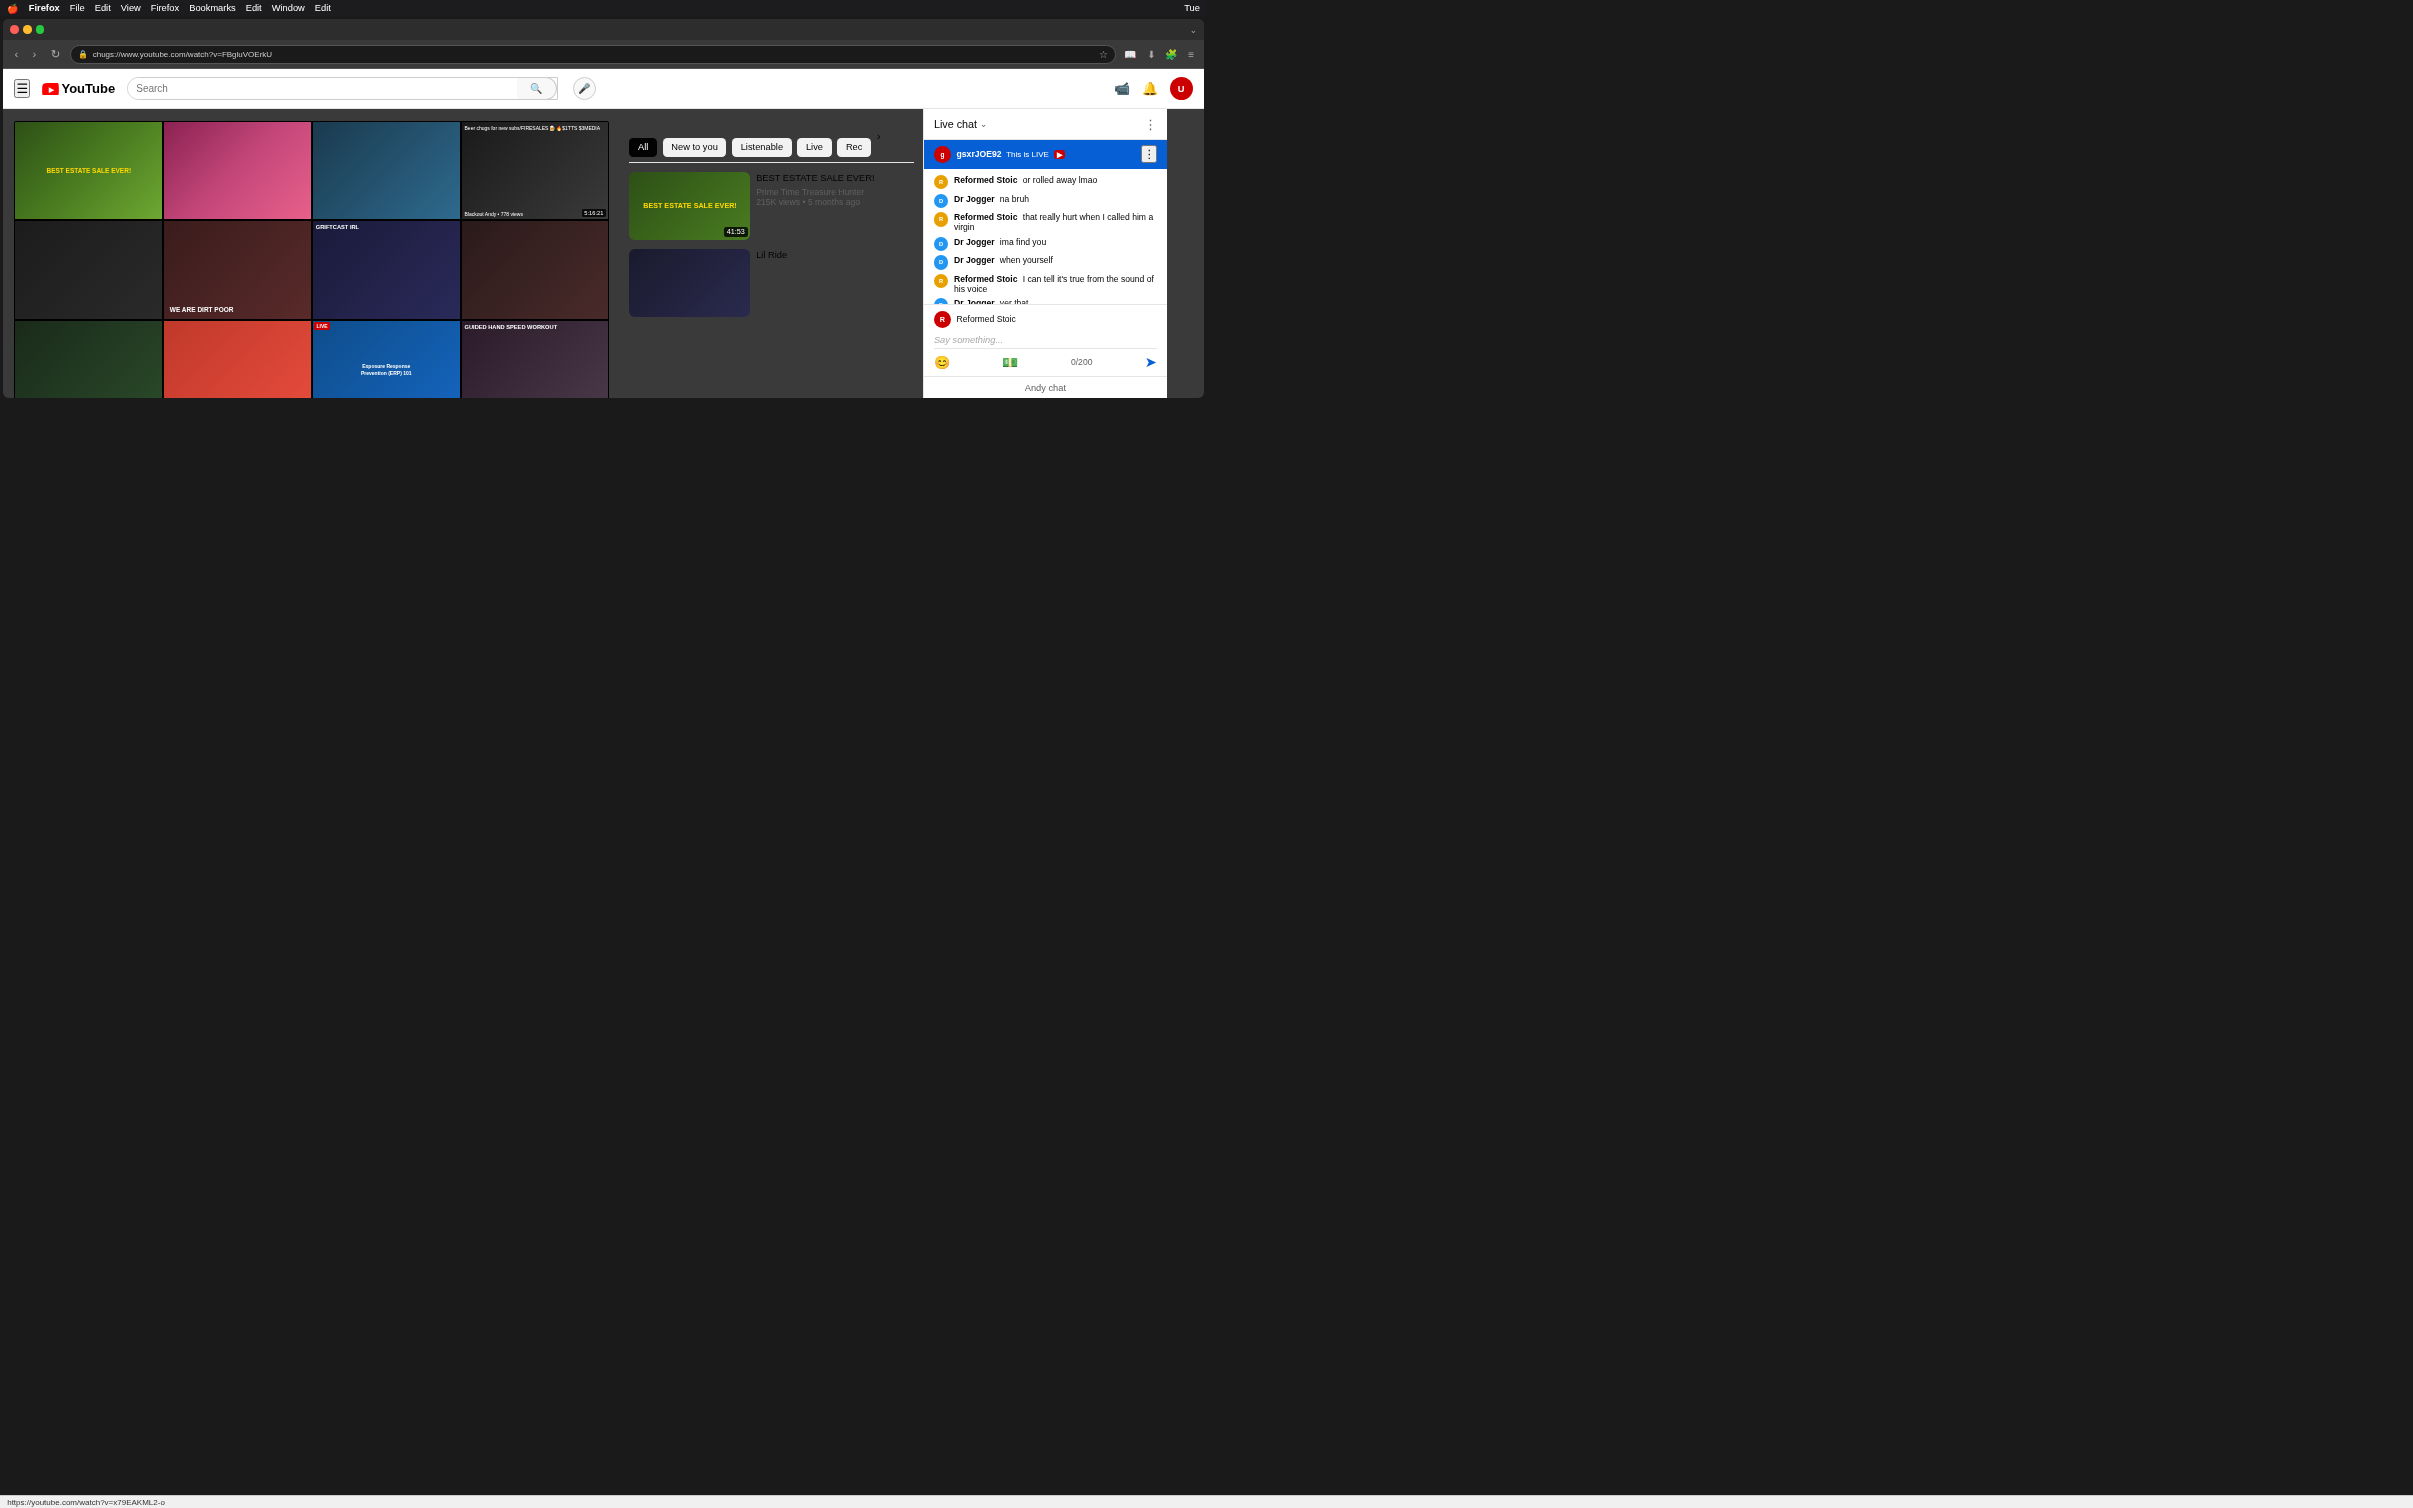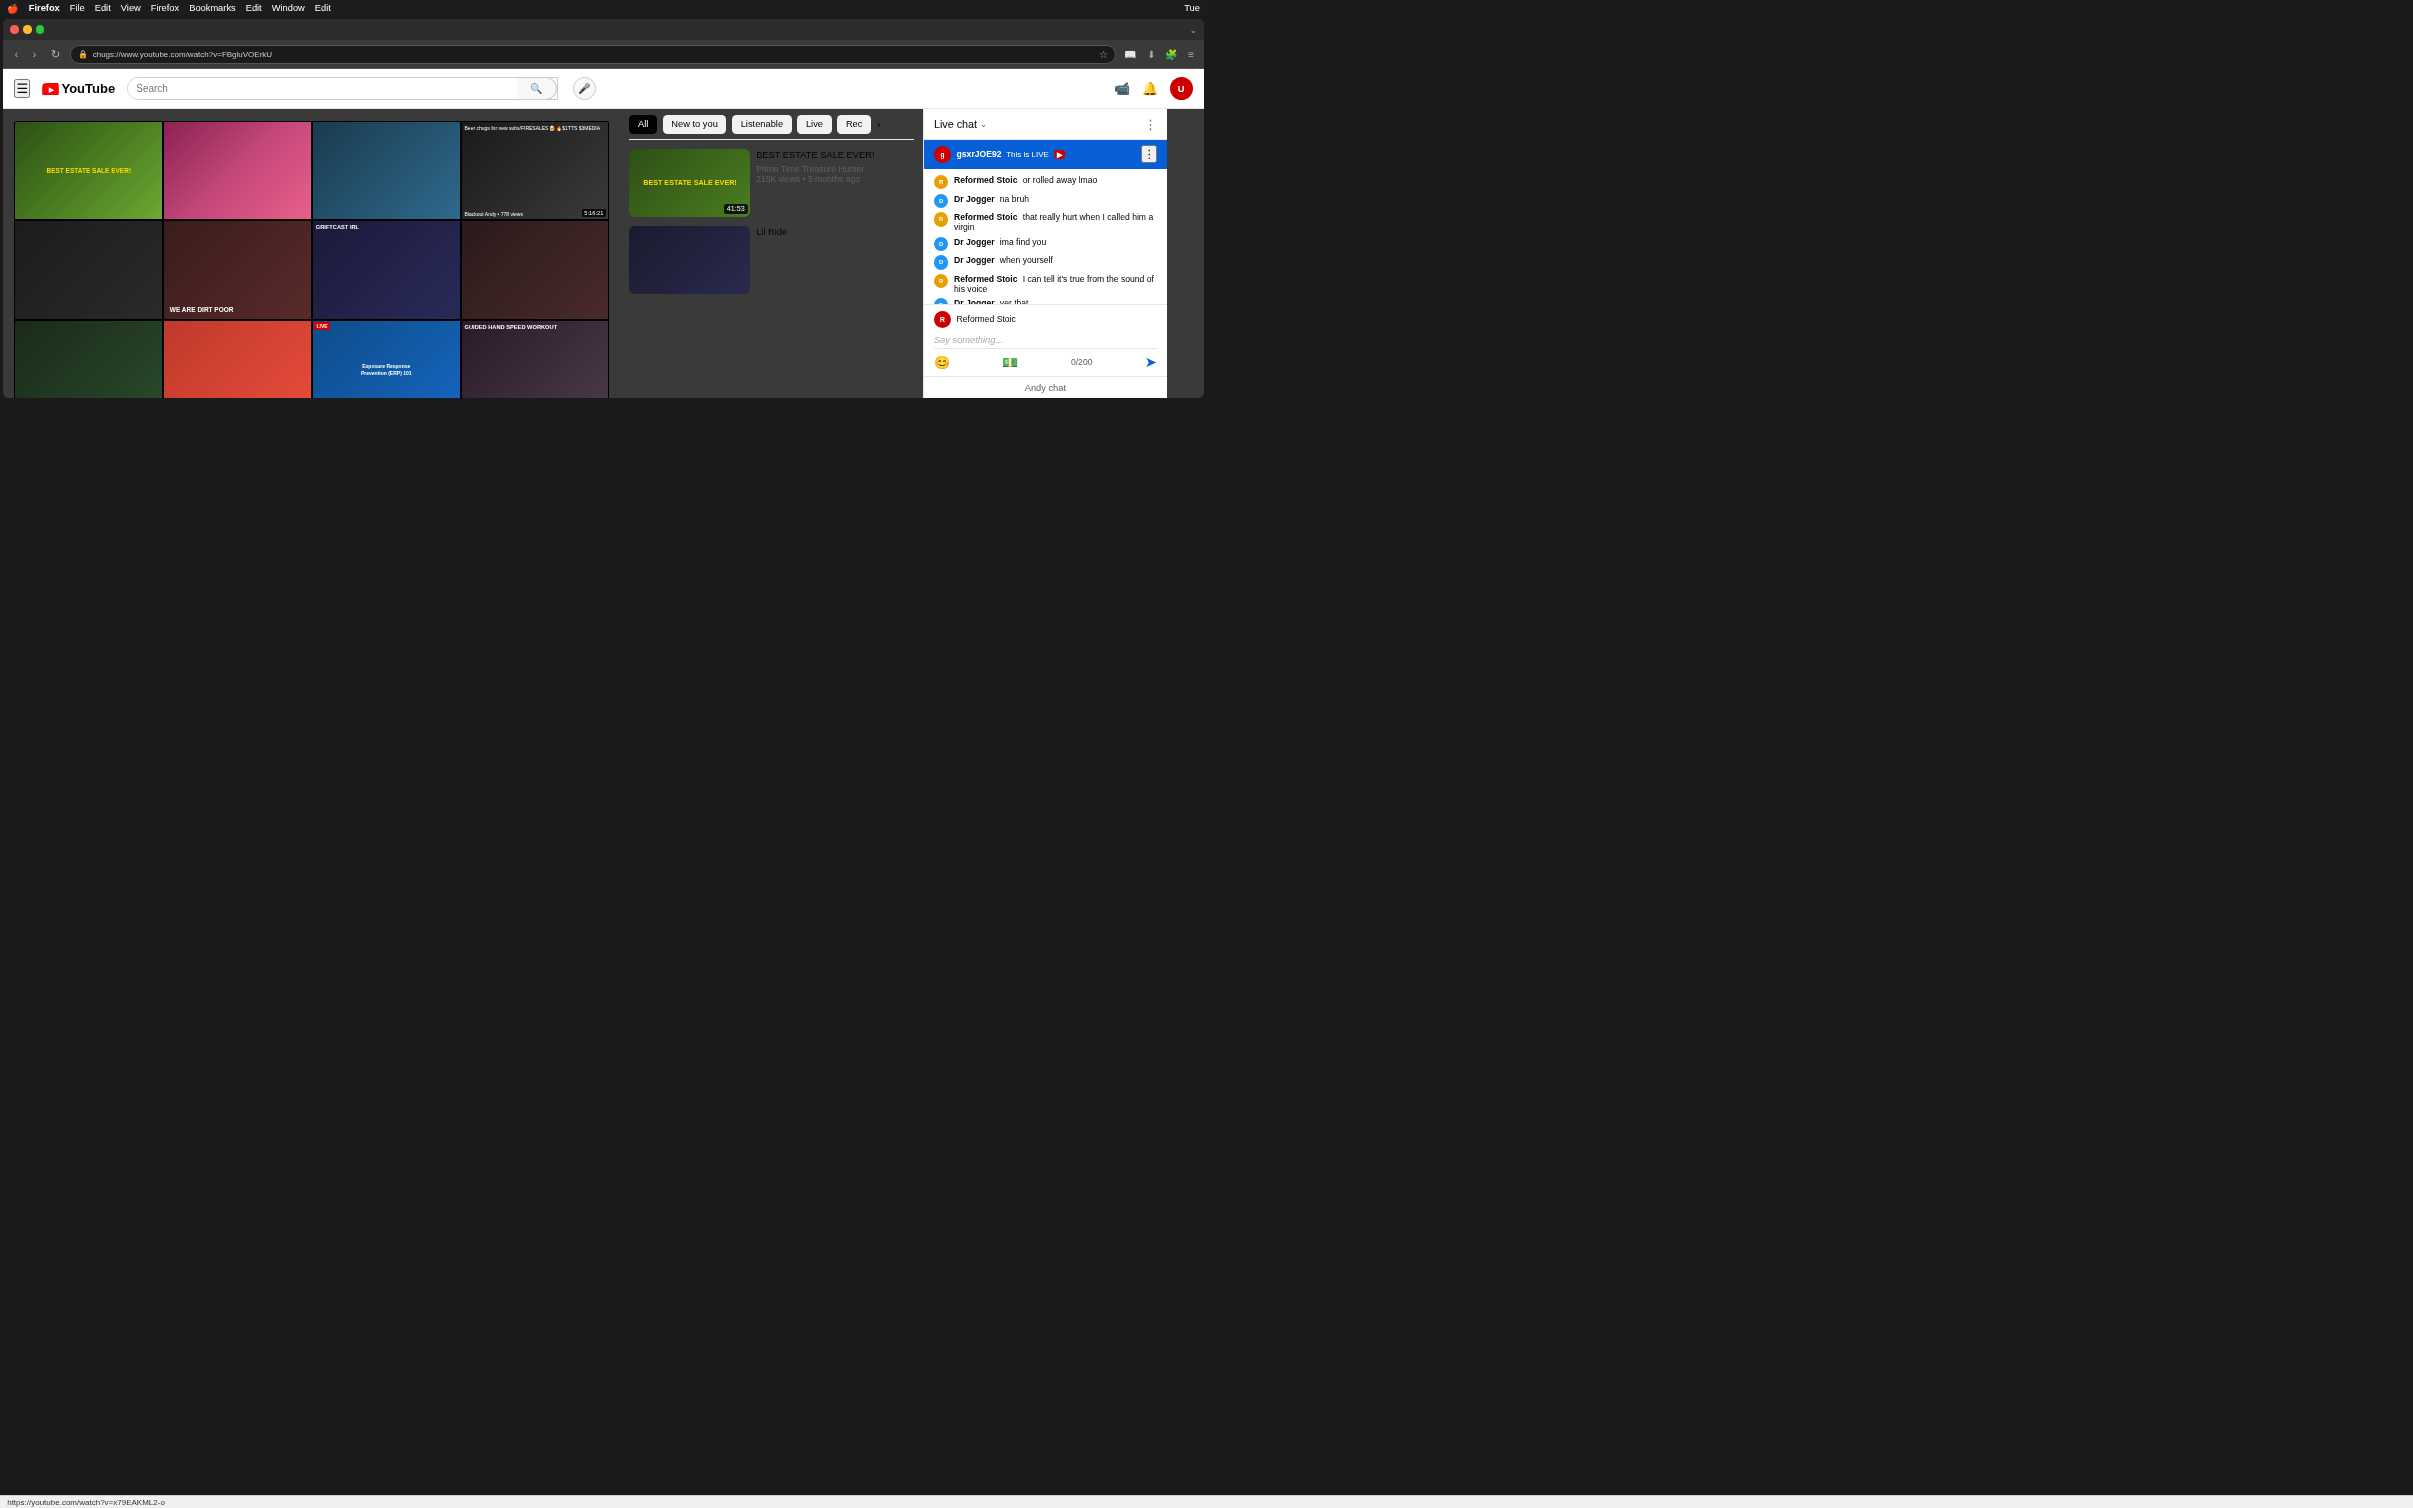--- a/index.html
+++ b/index.html
@@ -85,21 +85,21 @@
     .chat-input { width: 100%; border: none; border-bottom: 0.7px solid #e5e5e5; outline: none; font-size: 9.3px; padding: 2.9px 0; color: #030303; font-style: italic; }
     .chat-input::placeholder { color: #aaa; }
     .chat-actions-row { display: flex; align-items: center; justify-content: space-between; margin-top: 5.7px; }
     .chat-icon-btn { background: none; border: none; cursor: pointer; font-size: 13px; color: #606060; }
     .chat-char-count { font-size: 8.6px; color: #606060; }
     .chat-send-btn { background: none; border: none; cursor: pointer; font-size: 14.4px; color: #065fd4; }
     .hide-chat-btn { text-align: center; padding: 5.7px; border-top: 0.7px solid #e5e5e5; color: #606060; font-size: 9.3px; cursor: pointer; }
     
     
     .rec-tabs { display: flex; align-items: center; gap: 5.7px; padding: 5.7px 0; overflow-x: auto; border-bottom: 0.7px solid #e5e5e5; margin-bottom: 8.6px; }
-    .rec-tab { padding: 4.3px 8.6px; border-radius: 4.3px; font-size: 9.3px; font-weight: 500; cursor: pointer; white-space: nowrap; border: none; }
+    .rec-tab { padding: 4.3px 8.6px; border-radius: 4.3px; font-size: 9.3px; font-weight: 500; cursor: pointer; white-space: nowrap; border: none; margin-top: 23px; }
     .rec-tab.active { background: #030303; color: #fff; }
     .rec-tab.inactive { background: #f2f2f2; color: #030303; }
     .rec-tabs-arrow { background: none; border: none; cursor: pointer; font-size: 11.5px; color: #030303; }
     
     .rec-item { display: flex; gap: 5.7px; margin-bottom: 8.6px; cursor: pointer; }
     .rec-thumb { width: 121px; min-width: 121px; height: 68px; background: #1a1a1a; border-radius: 5.7px; position: relative; overflow: hidden; flex-shrink: 0; }
     .rec-duration { position: absolute; bottom: 2.9px; right: 2.9px; background: rgba(0,0,0,0.8); color: #fff; font-size: 7.2px; padding: 0.7px 2.9px; border-radius: 2.2px; }
     .rec-info { flex: 1; }
     .rec-title { font-size: 9.3px; font-weight: 500; color: #030303; line-height: 1.3; margin-bottom: 2.9px; }
     .rec-channel { font-size: 8.6px; color: #606060; }

